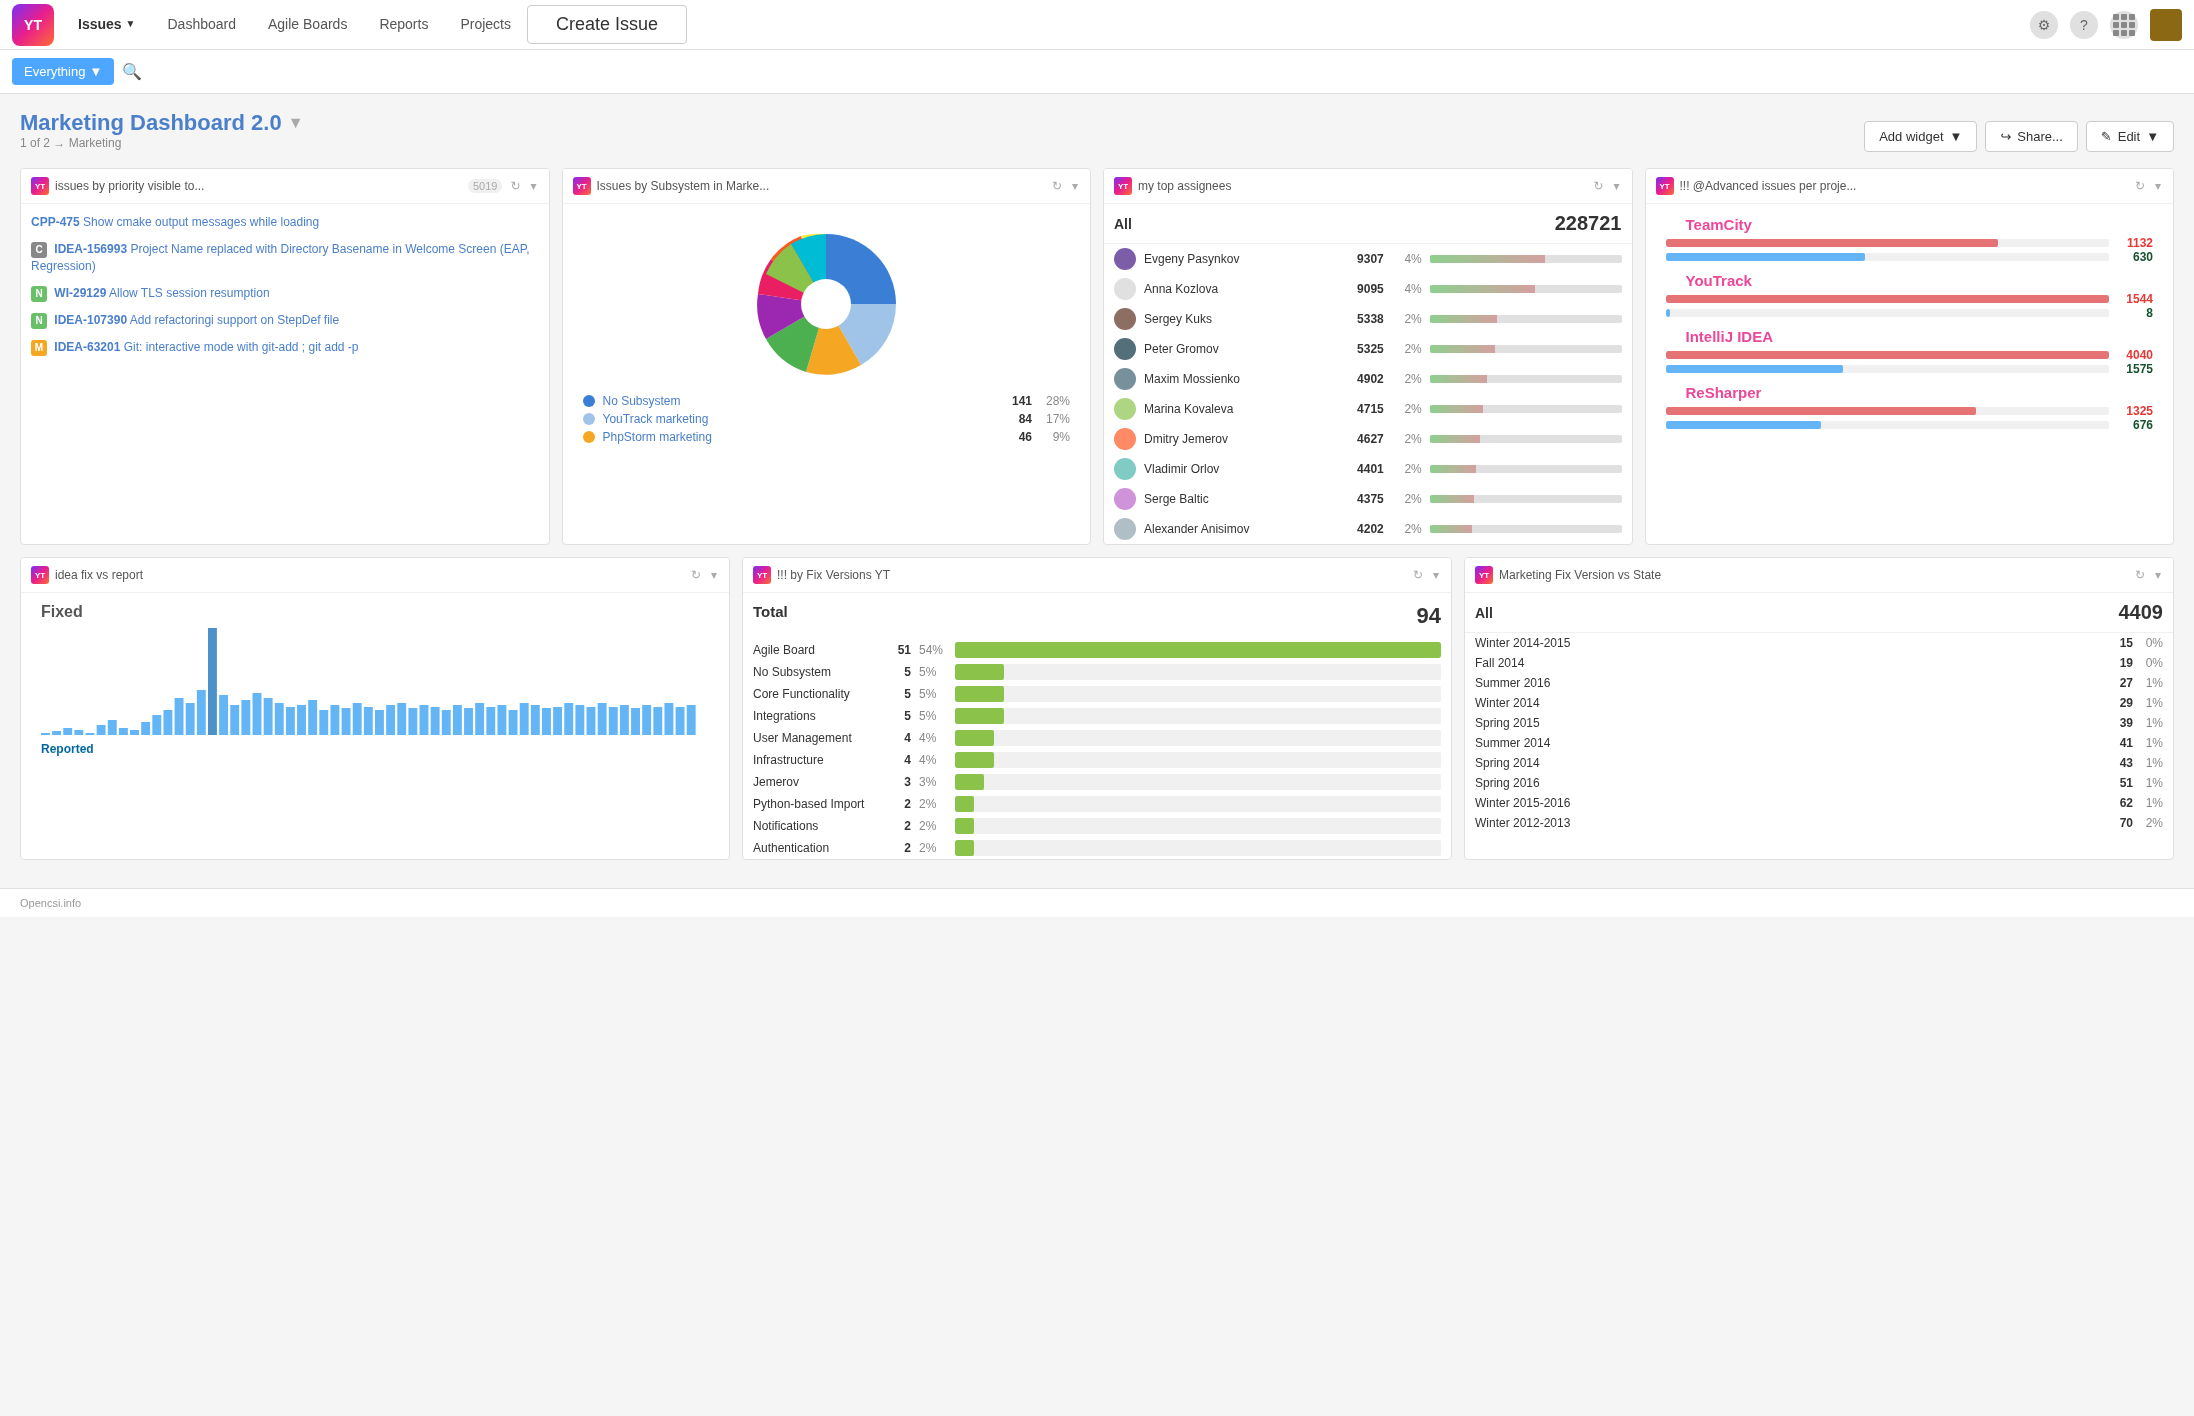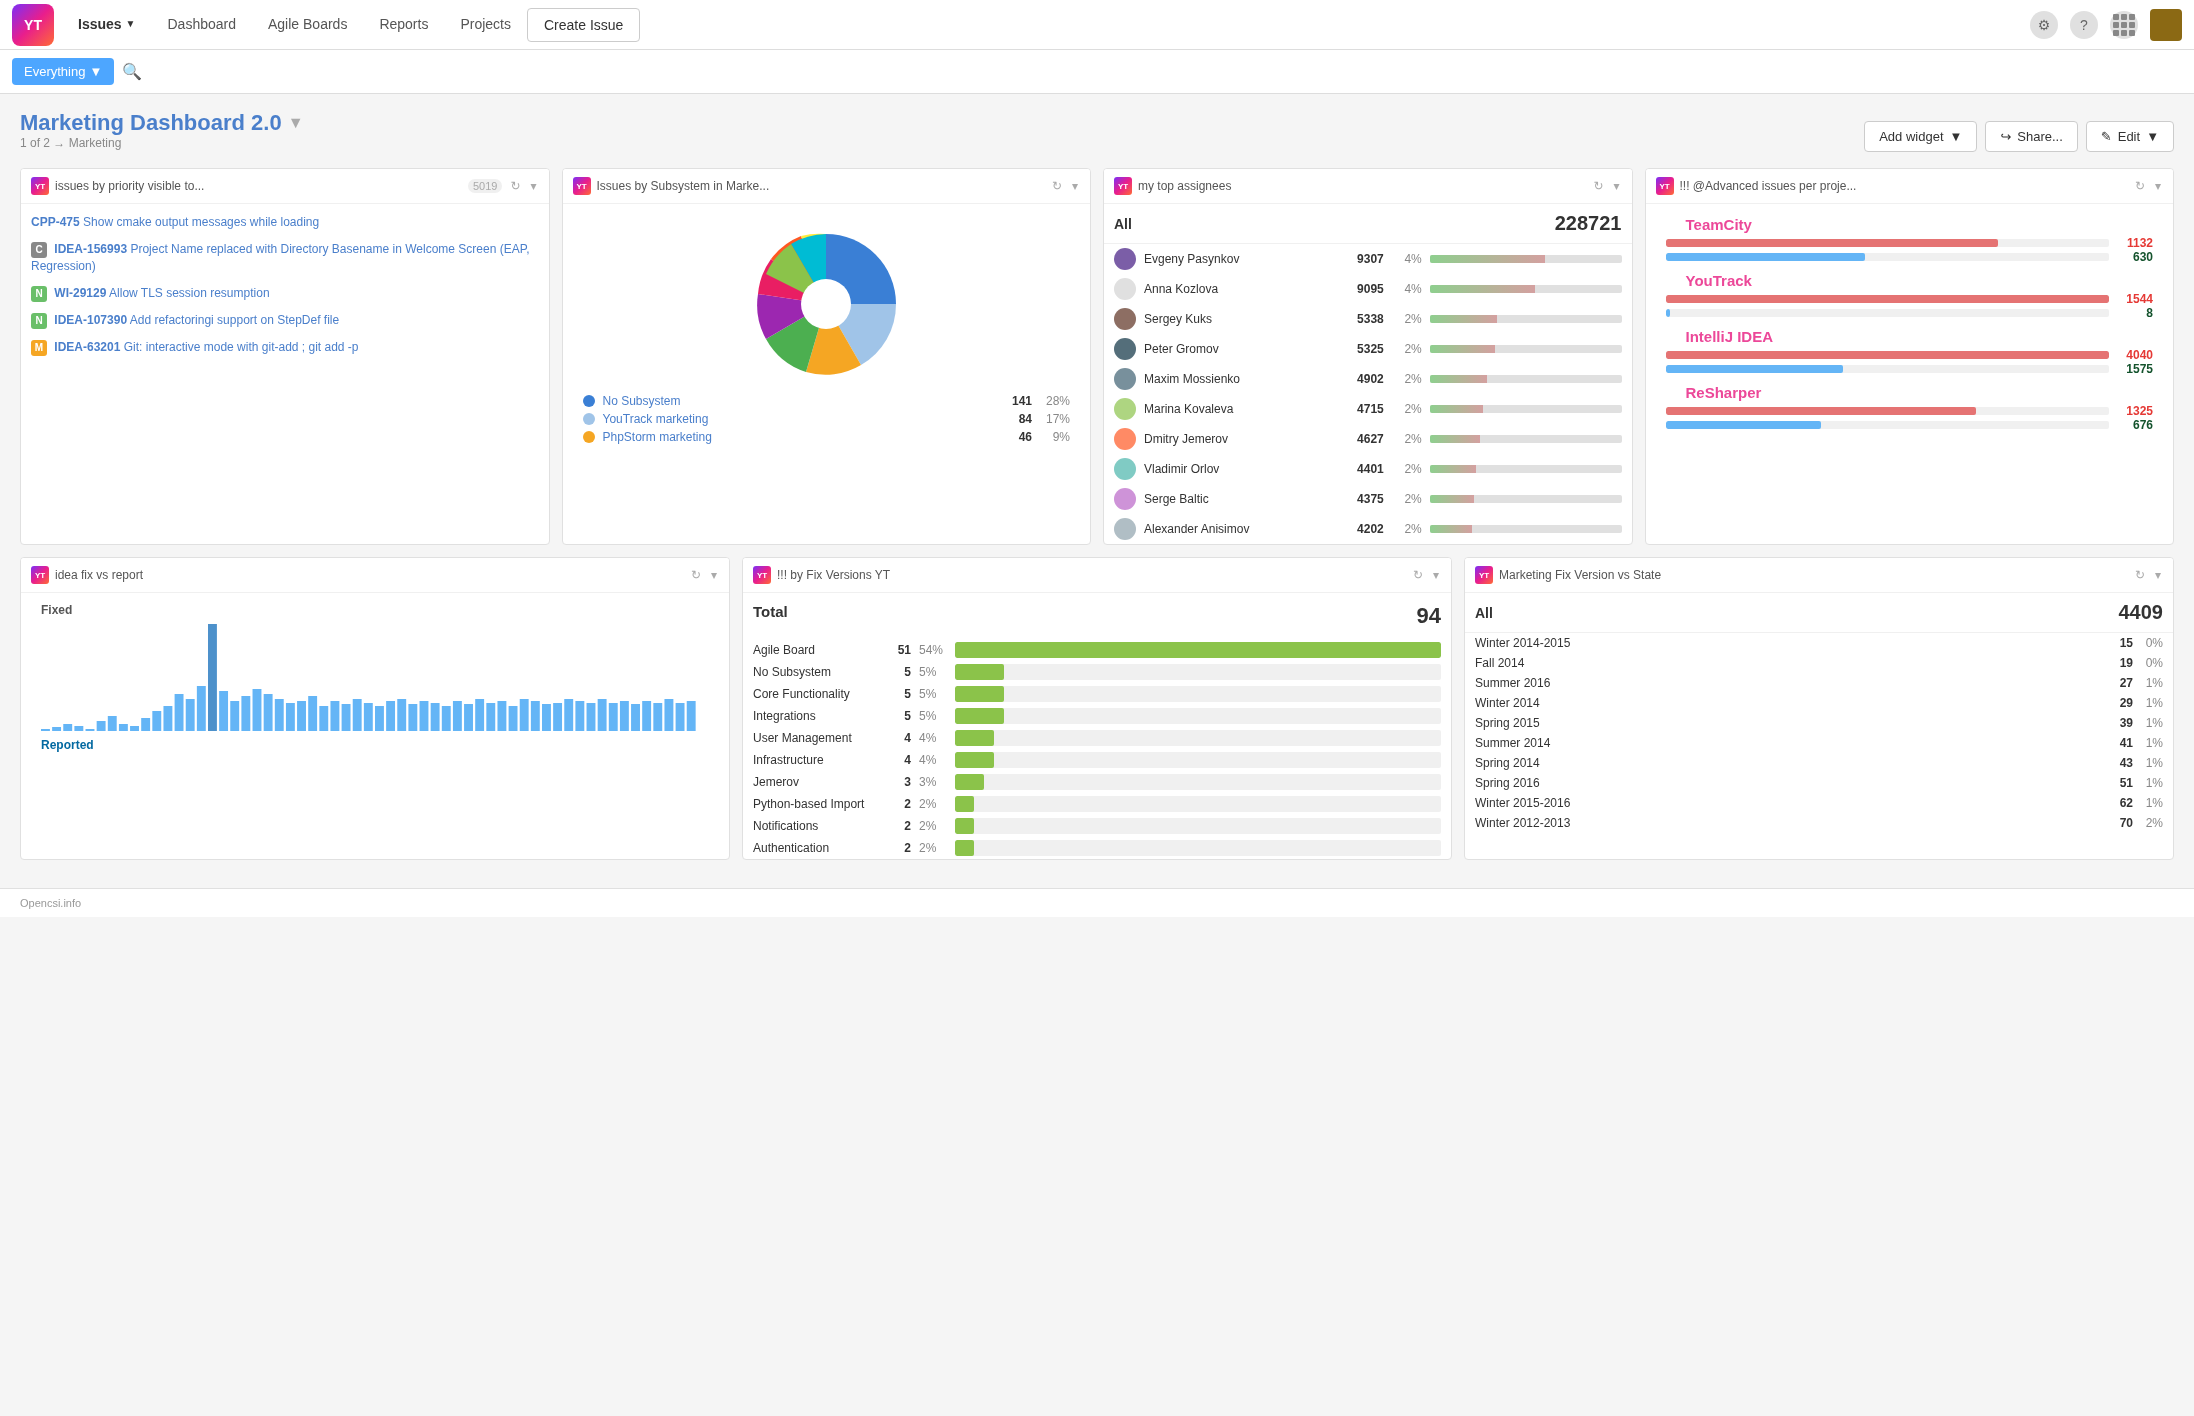--- a/index.html
+++ b/index.html
@@ -24,22 +24,22 @@
     }
     .nav-links { display: flex; align-items: center; gap: 0; flex: 1; }
     .nav-item {
       padding: 0 16px; height: 50px; display: flex; align-items: center;
       color: #555; cursor: pointer; font-size: 14px; text-decoration: none;
       border-bottom: 2px solid transparent;
     }
     .nav-item.active { color: #333; font-weight: 600; }
     .nav-item .dropdown-arrow { font-size: 10px; margin-left: 4px; }
     .create-issue-btn {
-      padding: 8px 16px; background: #fff; border: 1px solid #ccc;
-      border-radius: 4px; cursor: pointer; font-size: 14px; color: #333;
+      padding: 8px 28px; background: #fff; border: 1px solid #ccc;
+      border-radius: 4px; cursor: pointer; font-size: 18px; color: #333;
       white-space: nowrap;
     }
     .nav-right { display: flex; align-items: center; gap: 12px; margin-left: auto; }
     .nav-icon { width: 28px; height: 28px; border-radius: 50%; background: #e0e0e0; display: flex; align-items: center; justify-content: center; cursor: pointer; font-size: 14px; color: #666; }
     .grid-icon { display: grid; grid-template-columns: repeat(3,6px); gap: 2px; padding: 2px; }
     .grid-dot { width: 6px; height: 6px; background: #888; border-radius: 1px; }
     .avatar { width: 32px; height: 32px; border-radius: 4px; overflow: hidden; background: #ccc; }
 
     
     .search-bar {
@@ -144,21 +144,21 @@
     .fix-ver-total { font-size: 22px; font-weight: 600; }
     .fix-ver-row { display: flex; align-items: center; gap: 8px; padding: 3px 10px; font-size: 12px; }
     .fix-ver-label { width: 130px; color: #333; }
     .fix-ver-count { width: 20px; text-align: right; font-weight: 600; }
     .fix-ver-pct { width: 28px; color: #888; }
     .fix-ver-bar-track { flex: 1; height: 16px; background: #f0f0f0; border-radius: 2px; overflow: hidden; }
     .fix-ver-bar-fill { height: 100%; background: #8bc34a; border-radius: 2px; }
 
     
     .sparkline-container { padding: 0 10px; }
-    .spark-label { font-size: 12px; font-weight: 600; color: #555; margin-bottom: 4px; padding: 0 10px; }
+    .spark-label { font-size: 16px; font-weight: 600; color: #555; margin-bottom: 4px; padding: 0 10px; }
     .spark-label-bottom { font-size: 12px; font-weight: 600; color: #0369a1; margin-top: 4px; padding: 0 10px; }
 
     
     .fix-state-row { display: flex; align-items: center; padding: 3px 10px; font-size: 12px; }
     .fix-state-label { flex: 1; color: #333; }
     .fix-state-count { width: 30px; text-align: right; font-weight: 600; }
     .fix-state-pct { width: 30px; text-align: right; color: #888; }
 
     .footer { padding: 8px 20px; font-size: 11px; color: #999; border-top: 1px solid #e0e0e0; background: #fff; margin-top: 12px; }
 

